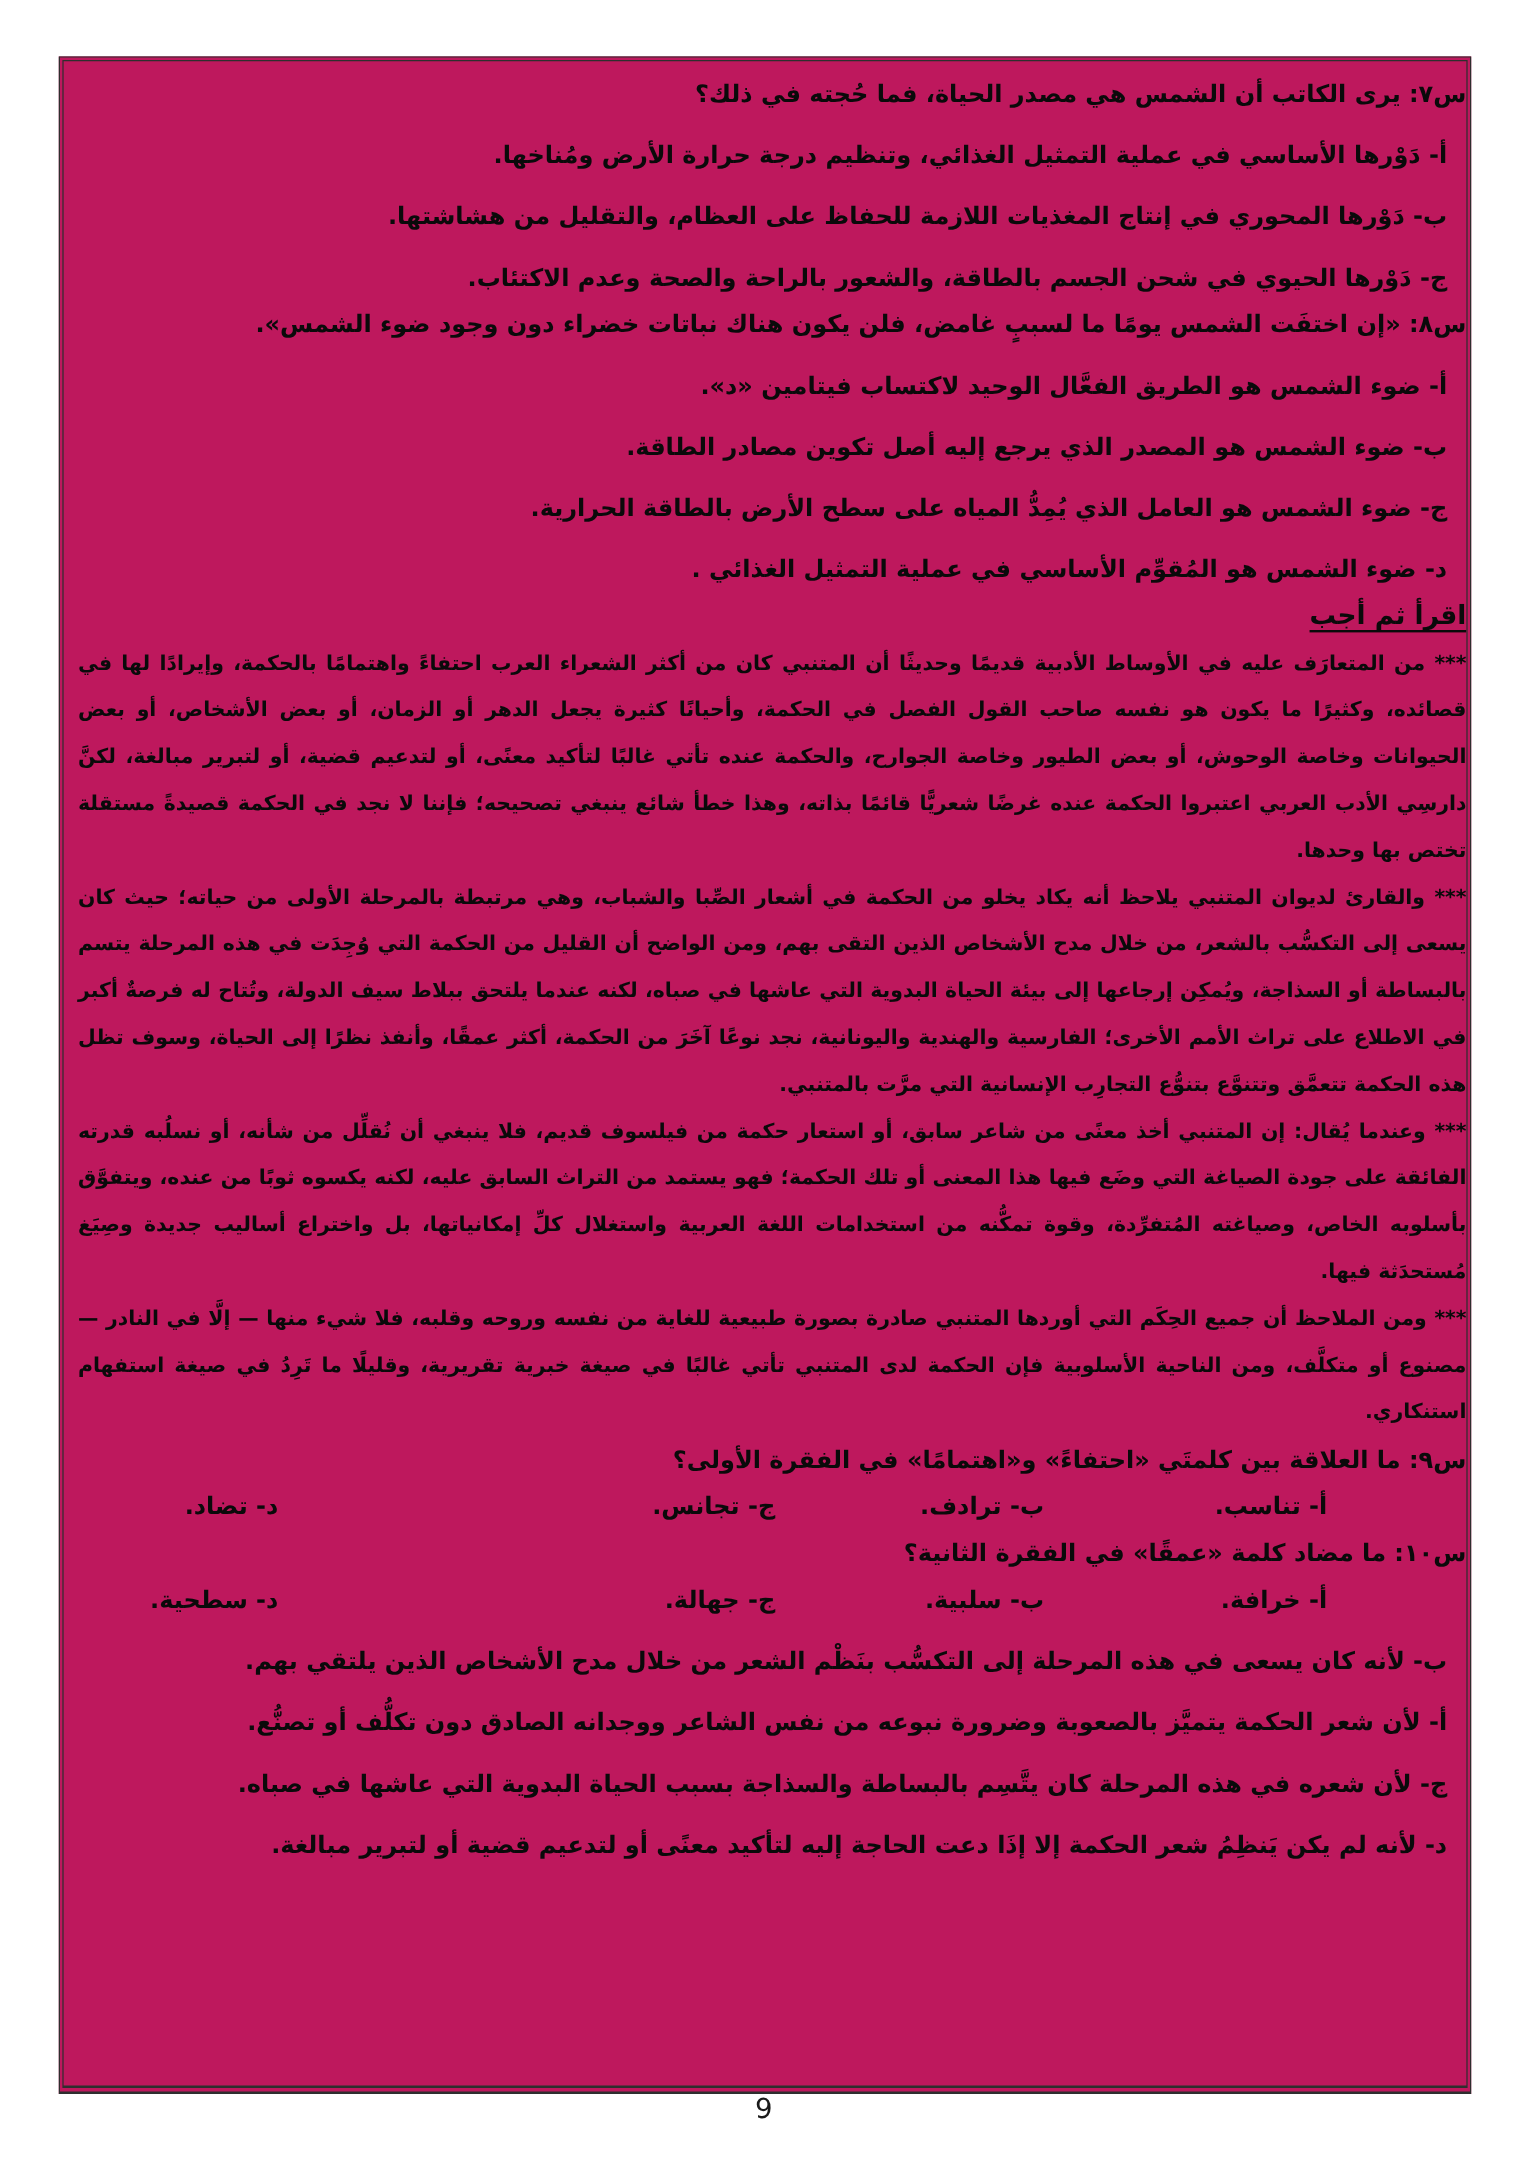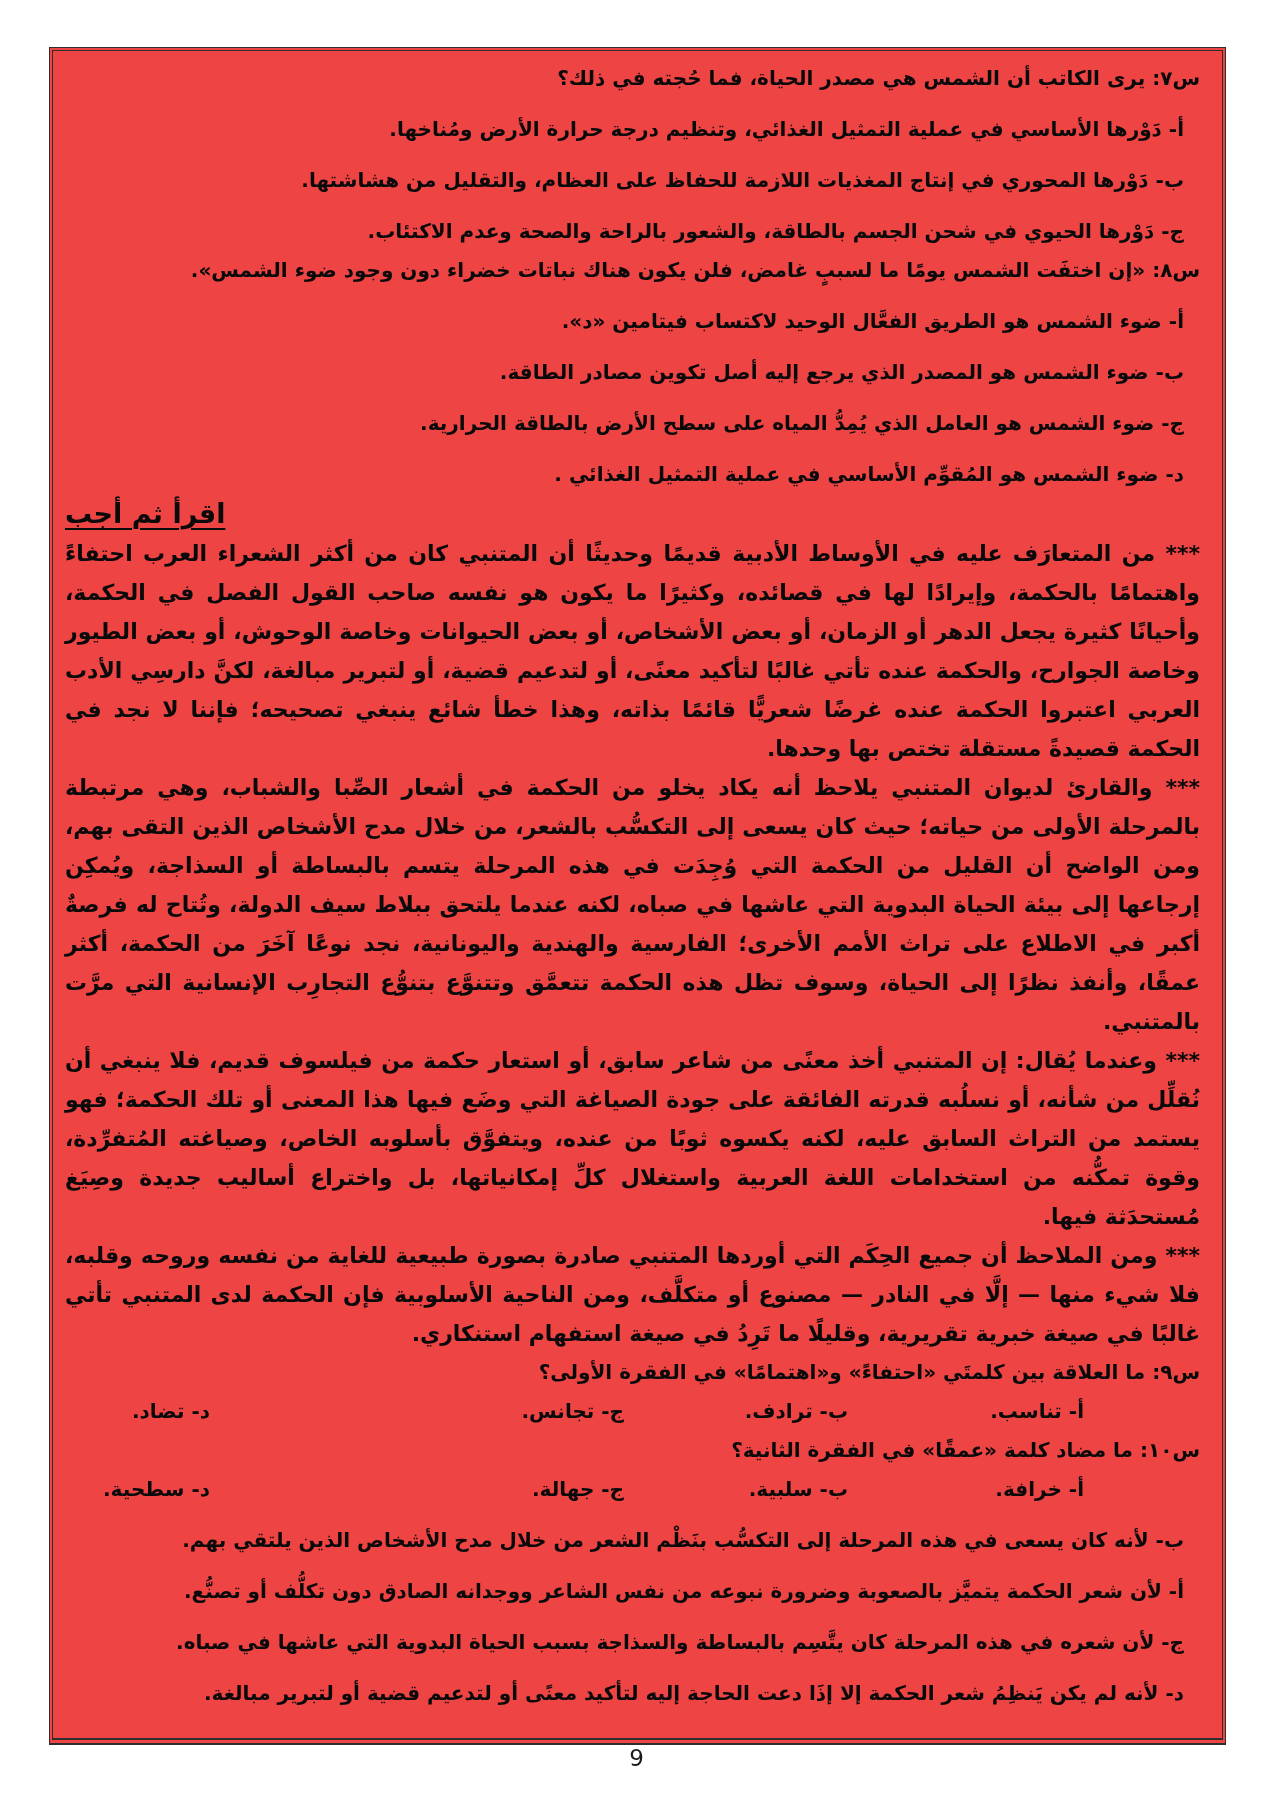--- a/index.html
+++ b/index.html
@@ -3,28 +3,28 @@
 <meta charset="utf-8">
 <style>
   html,body{margin:0;padding:0;}
   body{
     width:1273px;height:1800px;position:relative;
     background:#ffffff;color:#0a0a0a;
     font-family:"DejaVu Sans",sans-serif;font-weight:bold;
   }
   .frame{
     position:absolute;left:49px;top:47px;width:1177px;height:1698px;
-    box-sizing:border-box;background:#ef4444;
+    box-sizing:border-box;background:#be185d;
     border:4px double #2e2e2e;border-bottom-width:7px;
-    padding:8px 22px 0 12px;direction:rtl;overflow:hidden;
+    padding:8px 0 0 12px;direction:rtl;overflow:hidden;
   }
   .line{font-size:20px;line-height:39px;text-align:right;}
   .opt{padding-right:16px;margin-top:12px;}
-  .para{margin:0;font-size:22px;line-height:39px;text-align:justify;direction:rtl;}
-  .heading-line{font-size:27px;line-height:40px;text-align:left;}
+  .para{margin:0;font-size:17px;line-height:39px;text-align:justify;direction:rtl;}
+  .heading-line{font-size:22px;line-height:40px;text-align:right;}
   .heading-line .u{text-decoration:underline;text-decoration-thickness:2px;text-underline-offset:5px;}
   .optrow{position:relative;height:39px;font-size:20px;line-height:39px;}
   .io{position:absolute;top:0;white-space:nowrap;}
   .io1{right:116px}
   .io2{right:352px}
   .io3{right:576px}
   .io4{right:990px}
   .pagenum{
     position:absolute;top:1745px;left:0;width:100%;
     text-align:center;font-size:23px;font-weight:normal;color:#1a1a1a;

